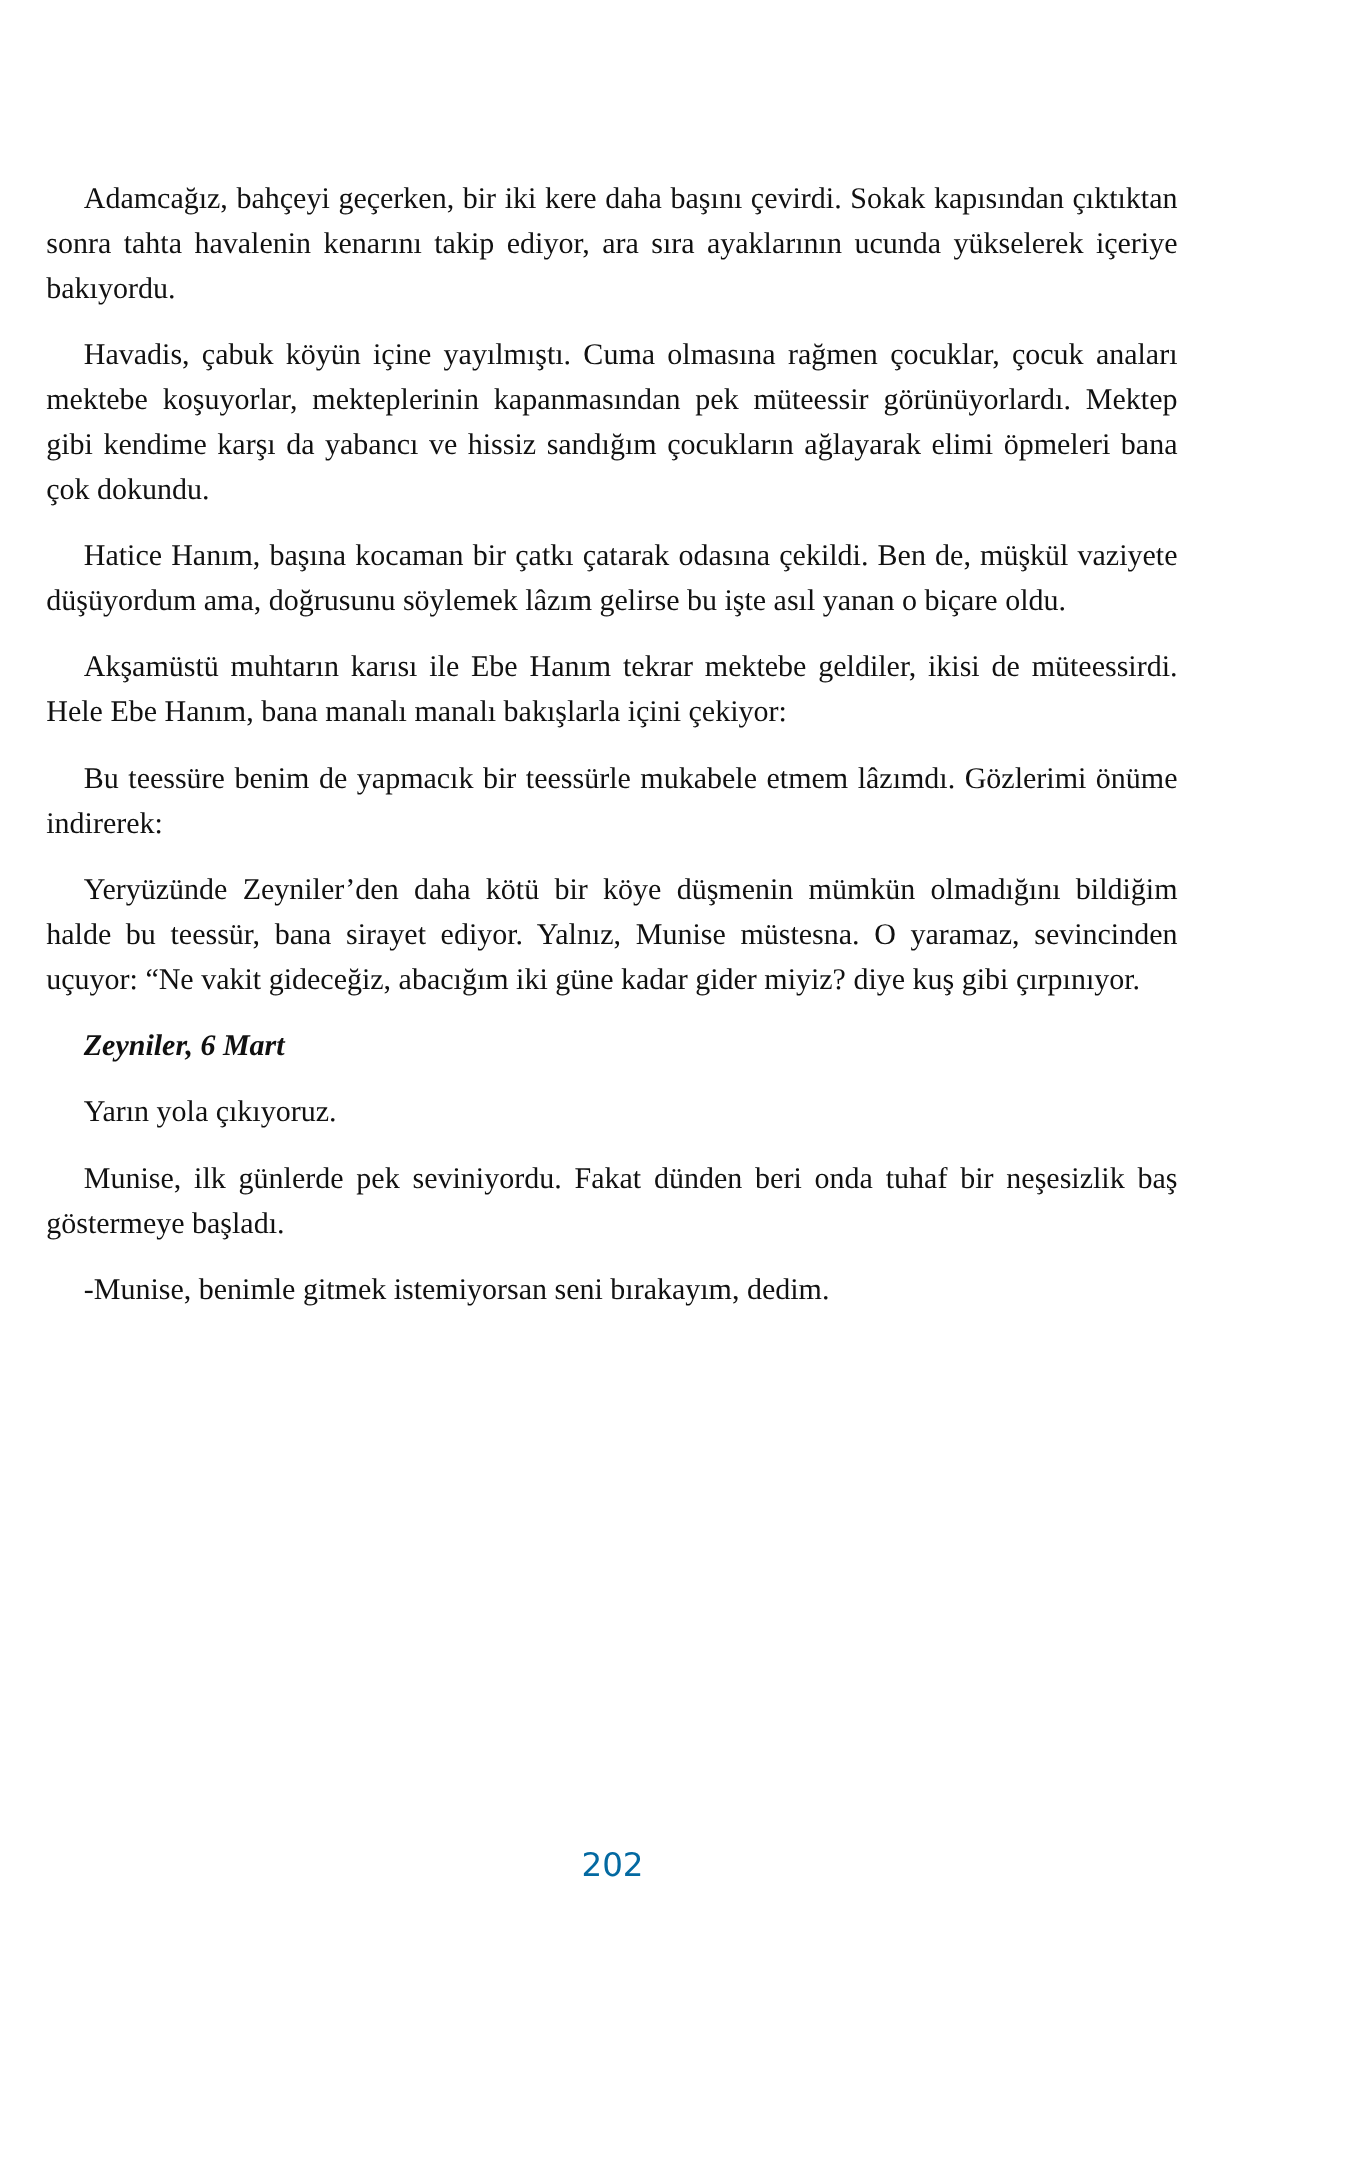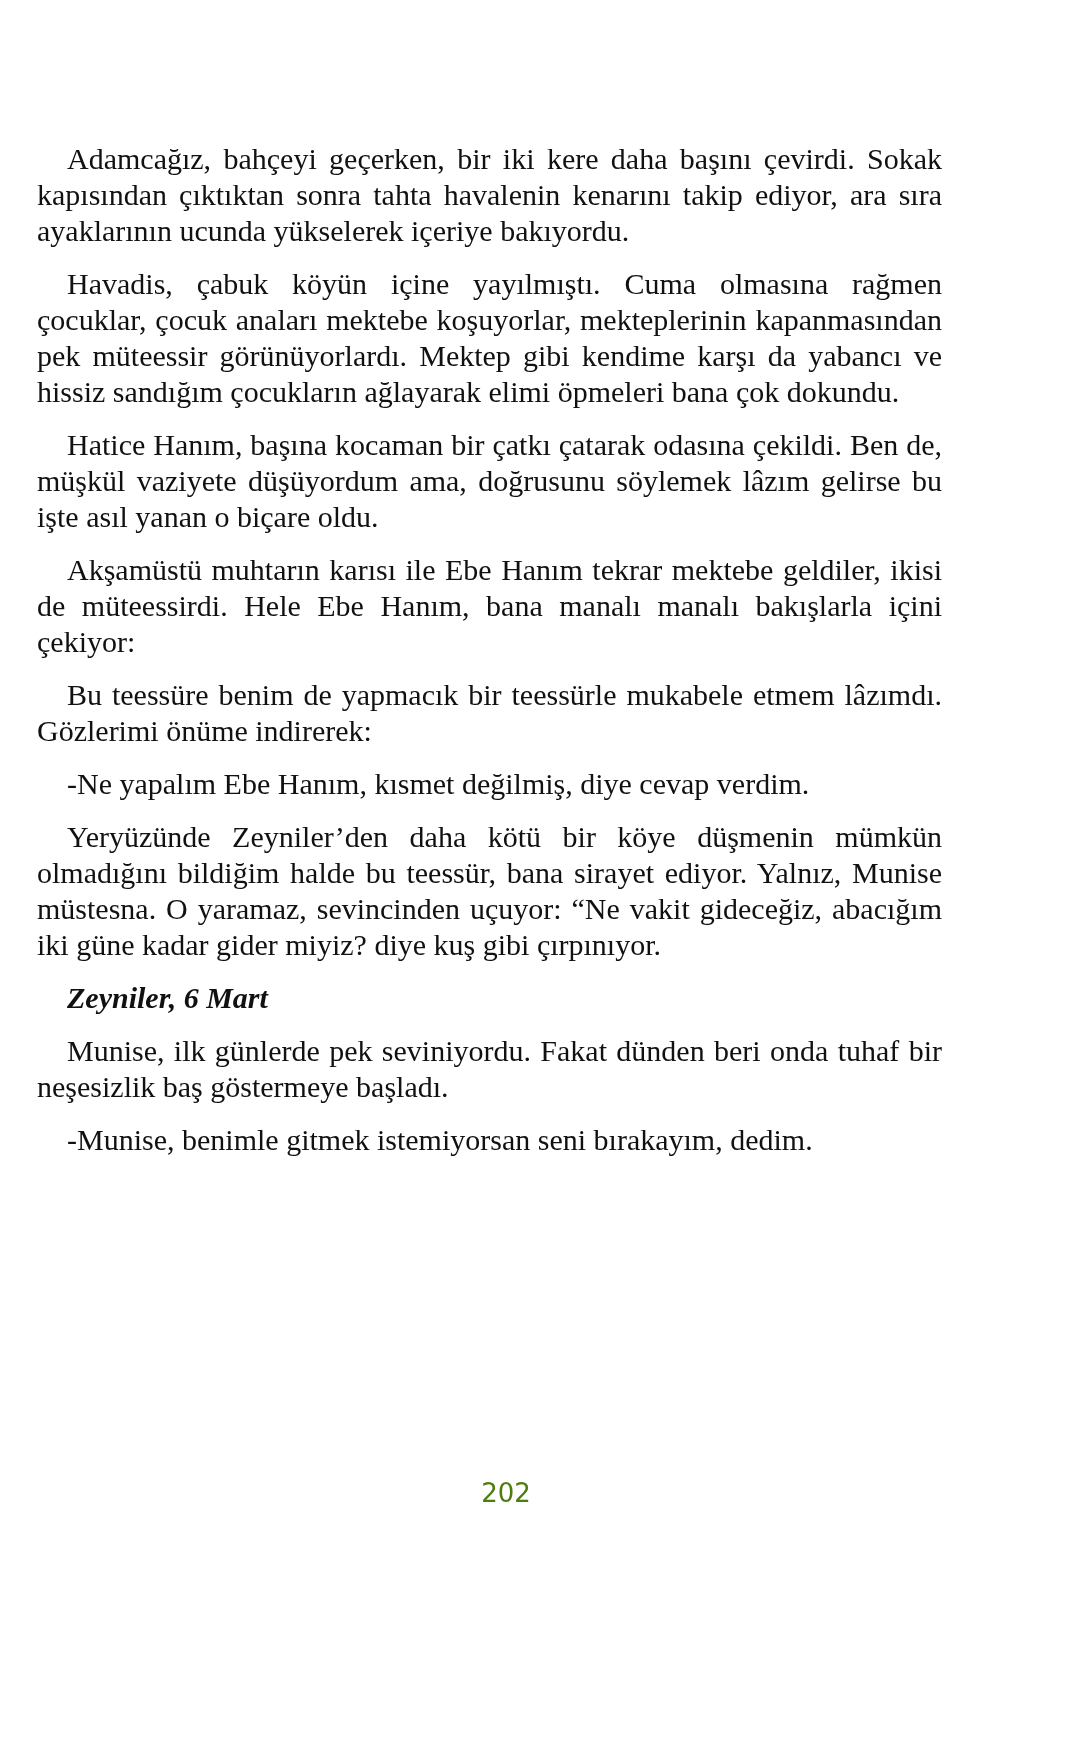--- a/index.html
+++ b/index.html
@@ -1,38 +1,38 @@
 <!DOCTYPE html>
 <html><head>
 <meta charset="utf-8">
 <style>
   html, body { margin: 0; padding: 0; background: #ffffff; }
   body { width: 1080px; height: 1738px; position: relative; overflow: hidden; }
   .page {
     position: absolute; left: 37px; top: 141px; width: 905px;
     font-family: "Liberation Serif", "DejaVu Serif", serif;
-    font-size: 30px; line-height: 36px; color: #111111;
+    font-size: 24px; line-height: 36px; color: #111111;
   }
   .para { margin: 0 0 17px 0; text-indent: 30px; text-align: justify; }
   .para.last { text-align-last: left; }
   .heading { margin: 0 0 17px 0; text-indent: 30px; font-style: italic; font-weight: bold; }
   .page-number {
     position: absolute; left: 0; width: 980px; top: 1478px; text-align: center;
-    font-family: "DejaVu Sans", "Liberation Sans", sans-serif; font-size: 26px; color: #4d7c0f; padding-left: 16px;
+    font-family: "DejaVu Sans", "Liberation Sans", sans-serif; font-size: 26px; color: #0369a1;
   }
 </style>
 </head>
 <body>
 
 <div class="page">
   <p class="para last">Adamcağız, bahçeyi geçerken, bir iki kere daha başını çevirdi. Sokak kapısından çıktıktan sonra tahta havalenin kenarını takip ediyor, ara sıra ayaklarının ucunda yükselerek içeriye bakıyordu.</p>
   <p class="para last">Havadis, çabuk köyün içine yayılmıştı. Cuma olmasına rağmen çocuklar, çocuk anaları mektebe koşuyorlar, mekteplerinin kapanmasından pek müteessir görünüyorlardı. Mektep gibi kendime karşı da yabancı ve hissiz sandığım çocukların ağlayarak elimi öpmeleri bana çok dokundu.</p>
   <p class="para last">Hatice Hanım, başına kocaman bir çatkı çatarak odasına çekildi. Ben de, müşkül vaziyete düşüyordum ama, doğrusunu söylemek lâzım gelirse bu işte asıl yanan o biçare oldu.</p>
   <p class="para last">Akşamüstü muhtarın karısı ile Ebe Hanım tekrar mektebe geldiler, ikisi de müteessirdi. Hele Ebe Hanım, bana manalı manalı bakışlarla içini çekiyor:</p>
   <p class="para last">Bu teessüre benim de yapmacık bir teessürle mukabele etmem lâzımdı. Gözlerimi önüme indirerek:</p>
-  <p class="para last">-Ne yapalım Ebe Hanım, kısmet değilmiş, diye cevap verdim.</p>
   <p class="para last">Yeryüzünde Zeyniler’den daha kötü bir köye düşmenin mümkün olmadığını bildiğim halde bu teessür, bana sirayet ediyor. Yalnız, Munise müstesna. O yaramaz, sevincinden uçuyor: “Ne vakit gideceğiz, abacığım iki güne kadar gider miyiz? diye kuş gibi çırpınıyor.</p>
   <p class="heading">Zeyniler, 6 Mart</p>
+  <p class="para last">Yarın yola çıkıyoruz.</p>
   <p class="para last">Munise, ilk günlerde pek seviniyordu. Fakat dünden beri onda tuhaf bir neşesizlik baş göstermeye başladı.</p>
   <p class="para last">-Munise, benimle gitmek istemiyorsan seni bırakayım, dedim.</p>
 </div>
 
 <div class="page-number">202</div>
 
 </body></html>

